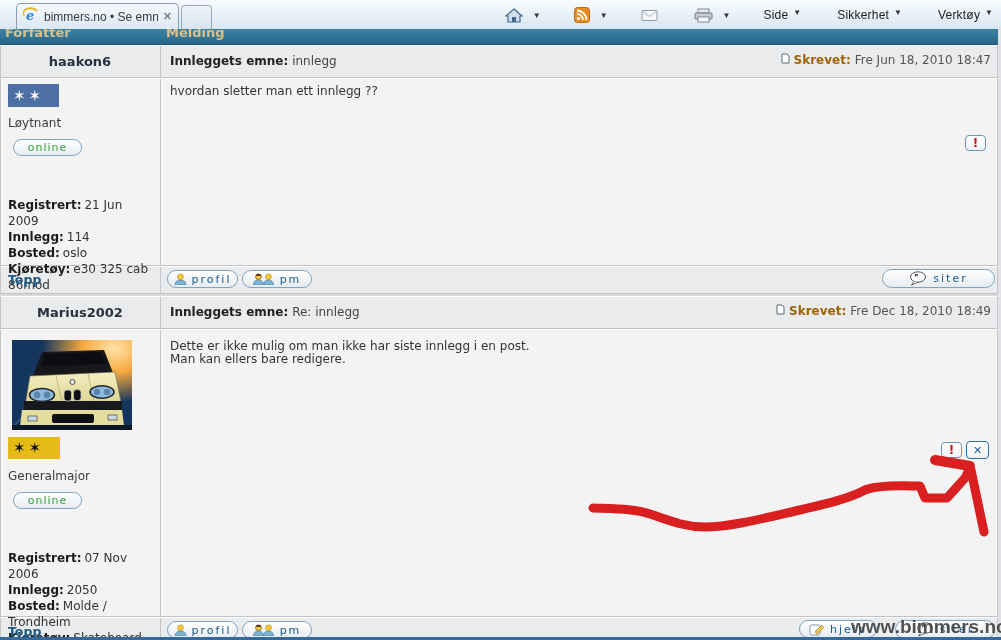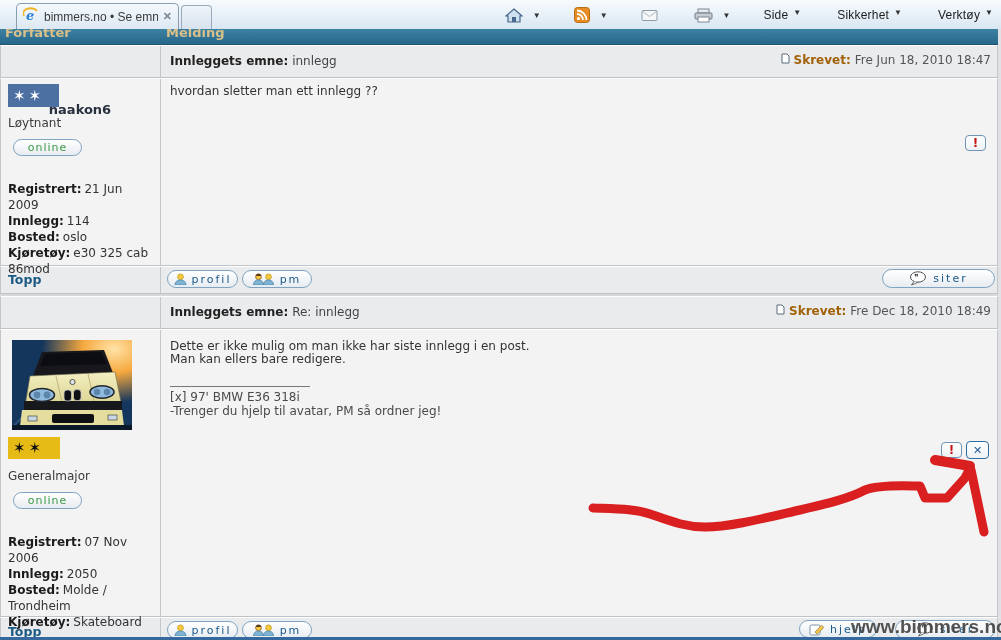--- a/index.html
+++ b/index.html
@@ -34,21 +34,21 @@
 
   .row { position:absolute; left:0; width:998px; border-left:1px solid #c3c7ca;
          border-right:1px solid #c3c7ca; border-bottom:1px solid #bfc3c6; }
   .row-subject { background:#eaebed; border-top:1px solid #fff; }
   .row-body    { background:#f3f3f4; border-top:1px solid #fdfdfd; }
   .row-actions { background:#eaebed; border-top:1px solid #fff; }
   .cell-left { position:absolute; left:0; top:0; bottom:0; width:160px; border-right:1px solid #c3c7ca; }
   .post-sep { position:absolute; left:0; width:998px; height:2px; background:#d6d8da; }
 
   .author { position:absolute; left:0; width:160px; text-align:center; font-weight:bold;
-            font-size:13px; color:#28313f;margin-top:48px; }
+            font-size:13px; color:#28313f; }
   .subject-line { position:absolute; left:170px; font-size:12px; color:#444; }
   .subject-line b { color:#222; }
   .posted { position:absolute; right:10px; font-size:12px; color:#555; display:flex; align-items:center; gap:4px; }
   .posted b { color:#a16207; }
   .page-ico { display:inline-block; }
 
   .msg { position:absolute; left:170px; font-size:12px; color:#333; line-height:13px; }
   .signature { position:absolute; left:170px; font-size:12px; color:#4a4a4a; line-height:14px;
                border-top:1px solid #777; padding-top:3px; width:140px; white-space:nowrap; }
 
@@ -56,21 +56,21 @@
   .rank-blue { left:8px; top:84px; width:51px; height:23px; background:#4b70a1; color:#fff; }
   .rank-gold { left:8px; top:437px; width:52px; height:22px; background:#e7bb16; color:#111; }
   .rank-title { position:absolute; left:8px; font-size:12px; color:#3b3b3b; }
 
   .pill { position:absolute; display:flex; align-items:center; justify-content:center; gap:5px;
           border:1px solid #7fa3c1; border-radius:10px;
           background:linear-gradient(180deg,#ffffff,#e7ecf1);
           color:#1d5a8a; font-size:11px; letter-spacing:2px; cursor:pointer; }
   .pill-online { color:#3f9b47; letter-spacing:1px; }
 
-  .detail-block { position:absolute; left:8px; width:148px; font-size:12px; line-height:16px; color:#333; }
+  .detail-block { position:absolute; left:8px; width:148px; font-size:12px; line-height:16px; color:#333;margin-top:16px; }
   .detail-block b { color:#1b1b1b; margin-right:3px; }
 
   .top-link { position:absolute; left:8px; font-weight:bold; font-size:12.5px; color:#1c5a86; cursor:pointer; }
 
   .sq-btn { position:absolute; display:flex; align-items:center; justify-content:center;
             border:1px solid #6f94b5; border-radius:4px; background:linear-gradient(180deg,#fff,#eef2f5);
             font-weight:bold; cursor:pointer; }
   .btn-report { width:21px; height:16px; color:#c41414; font-size:12px; }
   .btn-delete { width:23px; height:18px; color:#1d5a9a; font-size:11px; border-color:#2e6da0; }
 
@@ -242,24 +242,20 @@
           <path d="M1,1 h5 l2,2 v7 h-7 z" fill="#fff" stroke="#5b6b7a"></path>
         </svg>
     </span>
     <b>Skrevet:</b>
     <span>Fre Dec 18, 2010 18:49</span>
   </div>
 
   <div class="msg" style="top:340px;">Dette er ikke mulig om man ikke har siste innlegg i en post.</div>
   <div class="msg" style="top:353px;">Man kan ellers bare redigere.</div>
 
-  <div class="signature" style="top:386px;">
-    <div>[x] 97' BMW E36 318i</div>
-    <div>-Trenger du hjelp til avatar, PM så ordner jeg!</div>
-  </div>
 
   <div class="avatar">
     <svg width="120" height="90" viewBox="0 0 120 90">
       <defs>
         <radialGradient id="sun" cx="0.85" cy="0.1" r="0.75">
           <stop offset="0%" stop-color="#ffe3a8"></stop>
           <stop offset="35%" stop-color="#f6a93f"></stop>
           <stop offset="80%" stop-color="rgba(246,169,63,0)"></stop>
         </radialGradient>
         <linearGradient id="hood" x1="0" y1="0" x2="0" y2="1">

